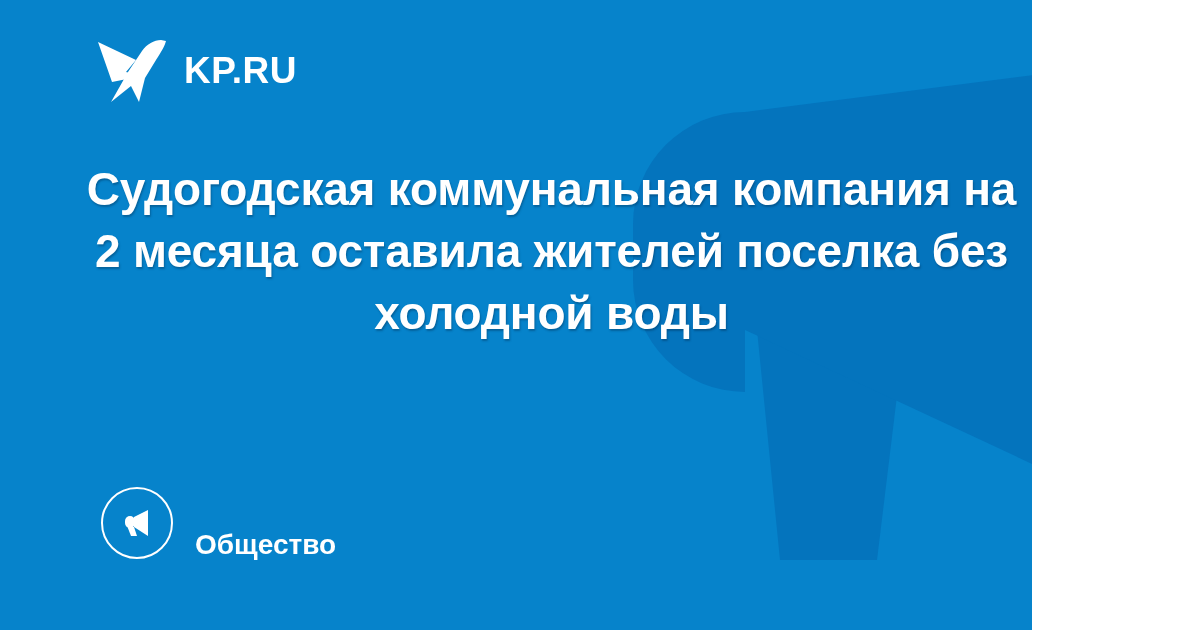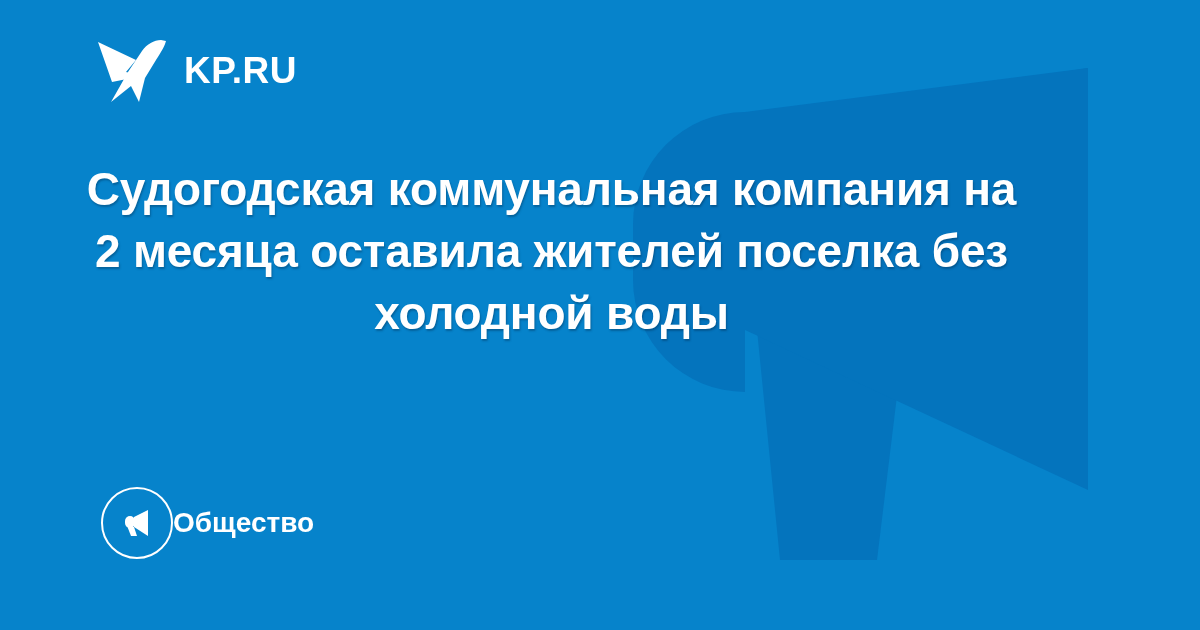--- a/index.html
+++ b/index.html
@@ -3,21 +3,21 @@
 <meta charset="utf-8">
 <title>KP.RU social card</title>
 <style>
   html, body {
     margin: 0;
     padding: 0;
     background: #ffffff;
   }
   #card {
     position: relative;
-    width: 1200px;
+    width: 1032px;
     height: 630px;
     overflow: hidden;
     background: #0683cb;
     font-family: "Liberation Sans", "DejaVu Sans", sans-serif;
     -webkit-font-smoothing: antialiased;
   }
 
   
   .bg-megaphone {
     position: absolute;
@@ -66,21 +66,22 @@
     margin: 0;
     text-align: center;
   }
 
   
   .category {
     position: absolute;
     left: 101px;
     top: 487px;
     display: flex;
-    align-items: center;
+    align-items: flex-end;
+    gap: 22px;
     height: 72px;
   }
   .category-circle {
     width: 72px;
     height: 72px;
     border: 2px solid #ffffff;
     border-radius: 50%;
     box-sizing: border-box;
     display: flex;
     align-items: center;

